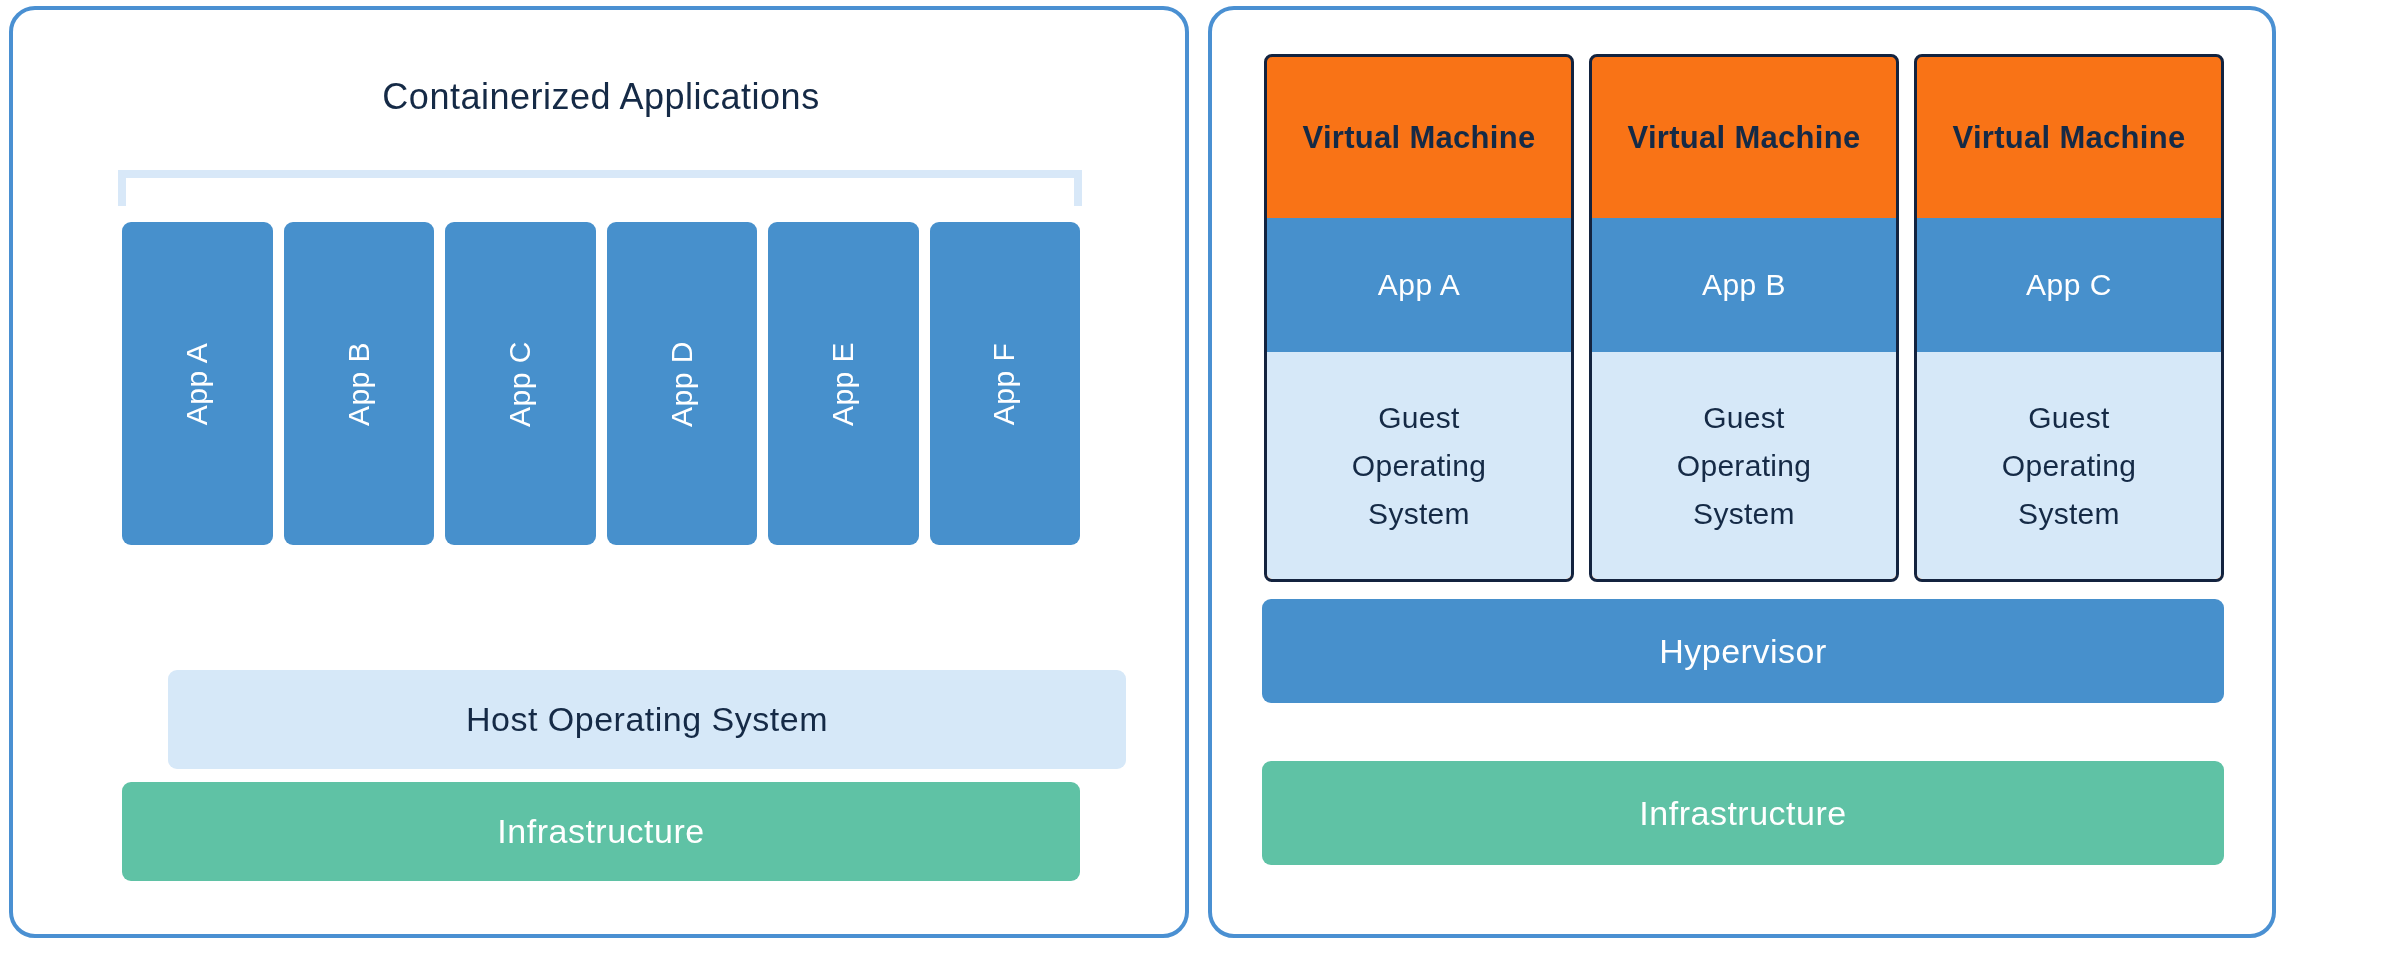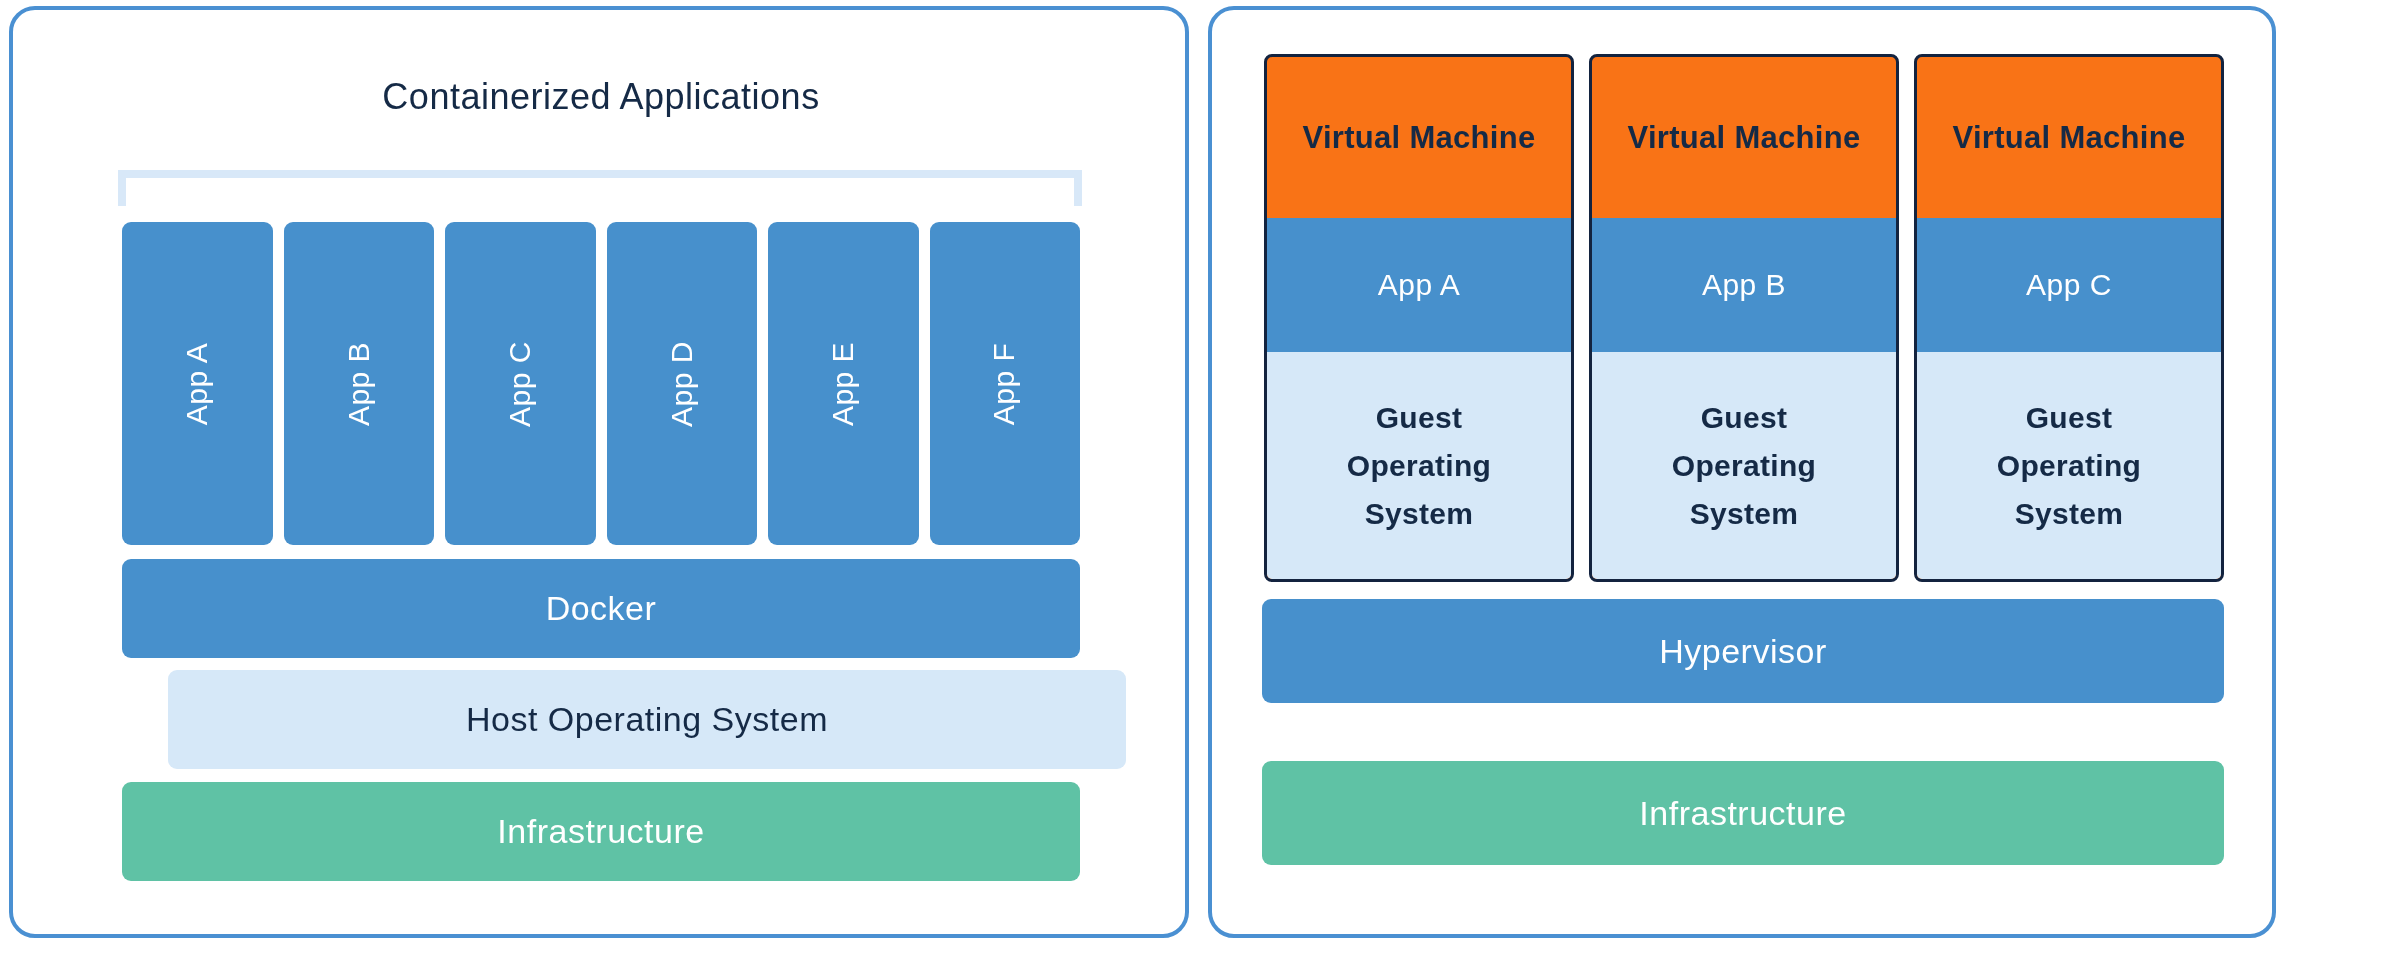--- a/index.html
+++ b/index.html
@@ -56,21 +56,21 @@
   .vm-title{
     height:161px;display:flex;align-items:center;justify-content:center;
     font-size:31px;font-weight:700;color:var(--navy,#152a46);letter-spacing:0.3px;
   }
   .vm-app{
     height:134px;background:var(--bar-blue,#4790cc);color:#ffffff;
     display:flex;align-items:center;justify-content:center;font-size:30px;letter-spacing:0.5px;
   }
   .vm-os{
     flex:1;background:var(--bar-light-blue,#d6e8f8);color:var(--navy,#152a46);
-    display:flex;align-items:center;justify-content:center;font-weight:bold;
+    display:flex;align-items:center;justify-content:center;
   }
   .vm-os span{
     display:block;width:170px;text-align:center;font-size:30px;line-height:1.6;letter-spacing:0.3px;
   }
   .rlayer{
     position:absolute;left:1262px;width:962px;height:104px;border-radius:9px;
     display:flex;align-items:center;justify-content:center;font-size:34px;letter-spacing:0.5px;
   }
   .rlayer.blue{background:var(--bar-blue,#4790cc);color:#ffffff;}
   .rlayer.green{background:var(--bar-green,#5fc2a5);color:#ffffff;}
@@ -102,21 +102,20 @@
       <span>App D</span>
     </div>
     <div class="app-bar">
       <span>App E</span>
     </div>
     <div class="app-bar">
       <span>App F</span>
     </div>
   </div>
 
-  <div class="layer blue layer-docker">Docker</div>
   <div class="layer light layer-hostos">Host Operating System</div>
   <div class="layer green layer-infra-left">Infrastructure</div>
 
   <div class="panel panel-right">
     
   </div>
 
   <div class="vm vm-1">
     <div class="vm-title">Virtual Machine</div>
     <div class="vm-app">App A</div>

